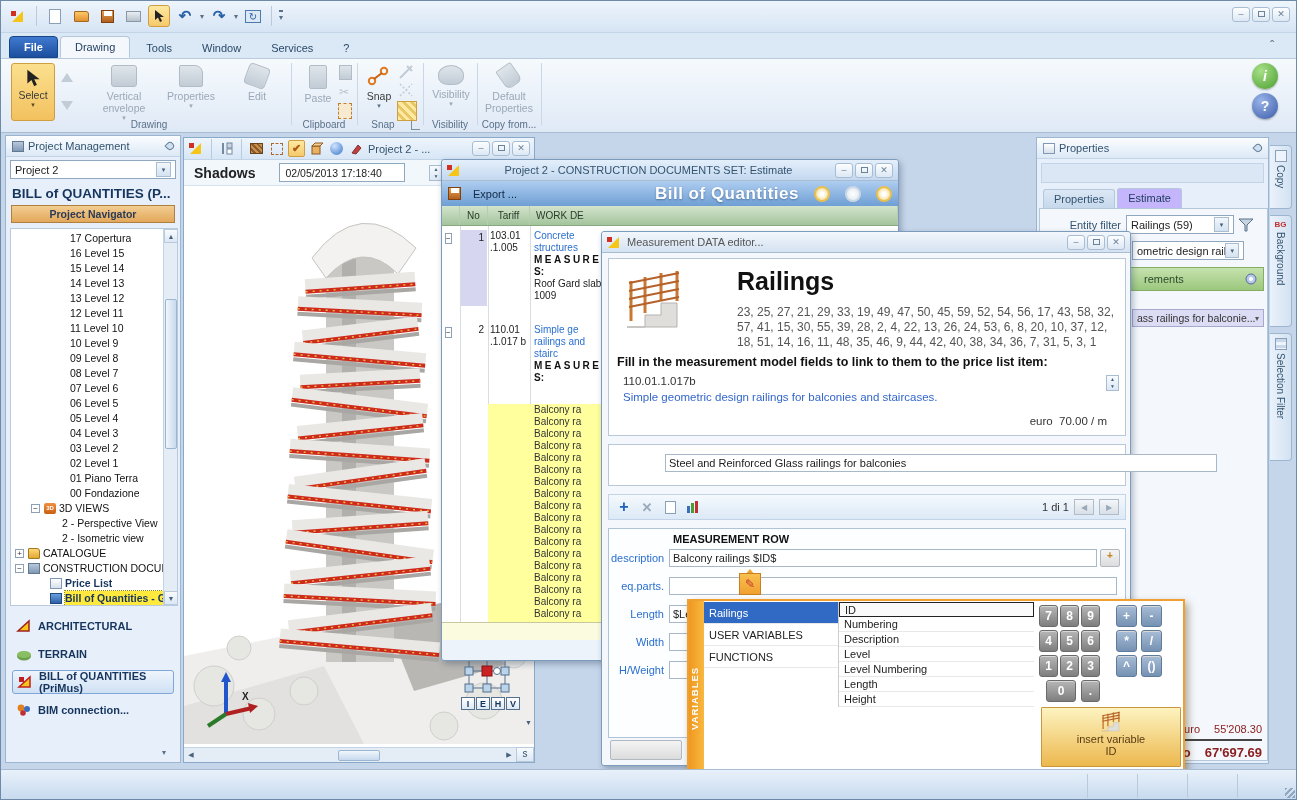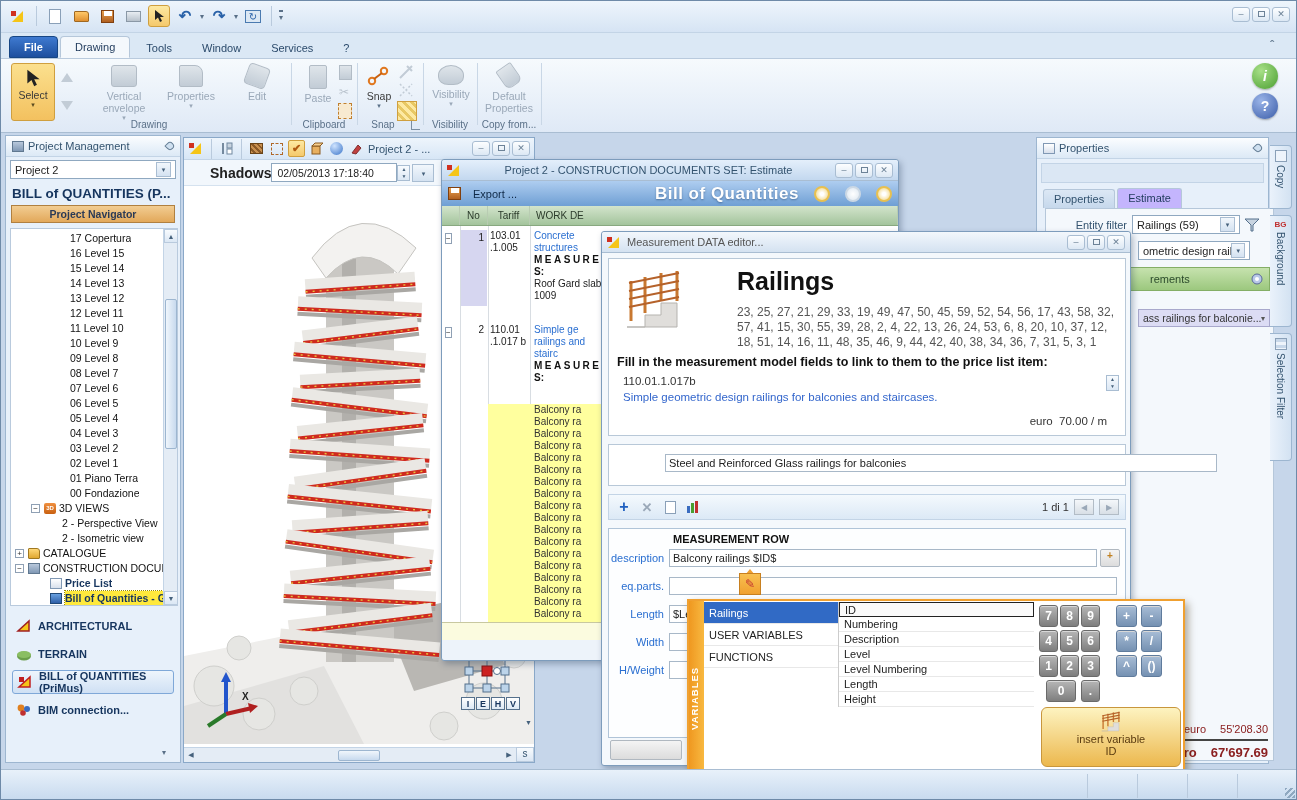--- a/index.html
+++ b/index.html
@@ -59,21 +59,21 @@
 .varrow{width:14px;height:14px;font-size:7px;color:#45617c;text-align:center;line-height:14px;background:linear-gradient(#f8fbfe,#dbe7f4);border:1px solid #b9cadd}
 .vthumb{position:absolute;left:1px;width:12px;background:linear-gradient(90deg,#f0f6fc,#c8daee);border:1px solid #9db6d0;border-radius:2px}
 .navbtn{display:flex;align-items:center;gap:6px;height:24px;margin:4px 6px;padding:0 4px;font-weight:bold;color:#16355e;font-size:11px}
 .navbtn.sel{background:linear-gradient(#eef5fc,#cfe0f4);border:1px solid #7fa8d8;border-radius:3px}
 .nic{width:16px;height:14px;flex:0 0 16px}
 
 .view3d{left:182px;top:136px;width:352px;height:626px;background:#fff;border:1px solid #8aa8c8}
 .v3toolbar{height:22px;background:linear-gradient(#eef5fc,#d7e6f6);border-bottom:1px solid #c3d4e6;display:flex;align-items:center;padding:0 4px;gap:3px}
 .t16{width:17px;height:17px;display:flex;align-items:center;justify-content:center;border-radius:2px}
 .t16.hl{background:linear-gradient(#fde9a2,#f5c96c);border:1px solid #cf9f3f}
-.shadowbar{height:26px;background:#f2f7fc;border-bottom:1px solid #d5e2ef;display:flex;align-items:center;padding:0 26px;gap:0}
+.shadowbar{height:26px;background:#f2f7fc;border-bottom:1px solid #d5e2ef;display:flex;align-items:center;padding:0 10px;gap:24px}
 .datefield{background:#fff;border:1px solid #8fa8c0;height:19px;display:flex;align-items:center;padding:0 5px;font-size:10.5px}
 .spinner{display:flex;flex-direction:column;border:1px solid #a9bdd2;background:linear-gradient(#f8fbfe,#dbe7f4)}
 .spinner span{font-size:5px;line-height:7px;padding:0 3px;color:#45617c}
 .canvas3d{position:relative;height:558px;background:#fff;overflow:hidden}
 .hscroll{position:absolute;left:0;bottom:0;width:332px;height:15px;background:#e4ecf5;border-top:1px solid #c3d4e6;display:flex;align-items:center}
 .hthumb{width:42px;height:11px;margin-left:140px;background:linear-gradient(#f0f6fc,#c8daee);border:1px solid #9db6d0;border-radius:2px}
 .harrow{width:14px;font-size:7px;color:#45617c;text-align:center}
 .sbtn{position:absolute;right:0;bottom:0;width:18px;height:15px;background:linear-gradient(#f8fbfe,#dbe7f4);border:1px solid #b9cadd;text-align:center;font-size:10px;color:#33536f}
 .viewcube{position:absolute;right:14px;bottom:34px;text-align:center}
 .iehv{display:flex;gap:1px;justify-content:center;margin-top:1px}
@@ -118,21 +118,21 @@
 .graybtn{position:absolute;background:linear-gradient(#f4f4f4,#dcdcdc);border:1px solid #b0b8c0;border-radius:2px}
 
 .popup{left:686px;top:598px;width:498px;height:198px;background:#fff;border:2px solid #f0a030;box-shadow:3px 4px 8px rgba(60,40,0,.4)}
 .vband{position:absolute;left:0;top:0;width:15px;height:100%;background:linear-gradient(90deg,#f8b840,#ef9820);color:#fff;font-weight:bold;font-size:9.5px;letter-spacing:1px;writing-mode:vertical-rl;transform:rotate(180deg);text-align:center}
 .vlist{position:absolute;top:1px;font-size:11px}
 .vrow{display:flex;align-items:center;padding:0 5px;border-bottom:1px solid #e8e8e8;white-space:nowrap;overflow:hidden}
 .vrow.sel{background:#316ac5;color:#fff}
 .vrow.focus{border:1px solid #222;background:#fafafa}
 .key{position:absolute;width:19px;height:22px;border-radius:3px;color:#fff;font-weight:bold;font-size:12px;text-align:center;line-height:21px;background:linear-gradient(#b6b6b6,#7e7e7e);border:1px solid #6a6a6a;box-shadow:inset 0 1px 0 #d8d8d8}
 .key.op{background:linear-gradient(#a8bdd6,#7591b2);border-color:#5f7b9c}
-.insertbtn{position:absolute;background:linear-gradient(#fdf3c0,#ecb84e);border:1px solid #c8963c;border-radius:6px;text-align:center;color:#5a3b10;font-size:11px;padding-top:3px}
+.insertbtn{position:absolute;background:linear-gradient(#fdf3c0,#ecb84e);border:1px solid #c8963c;border-radius:1px;text-align:center;color:#5a3b10;font-size:11px;padding-top:3px}
 .formulabtn{position:absolute;background:linear-gradient(#c84335,#8f1f17);border:1px solid #6e1510;border-radius:3px;color:#fff;font-weight:bold;text-align:center;font-size:11px;line-height:20px}
 
 .ptabs{position:absolute;display:flex;align-items:flex-end;height:22px}
 .ptab{padding:3px 10px;border:1px solid #b5c7da;border-bottom:none;border-radius:3px 3px 0 0;background:linear-gradient(#dce8f5,#c6d8ec);color:#33536f;margin-right:2px}
 .ptab.active{background:#c4b5fd;color:#1e395b;position:relative;top:1px;padding-bottom:5px}
 .greenbar{position:absolute;background:linear-gradient(#c6e2ae,#9cc87e);border:1px solid #84ae66;display:flex;align-items:center;color:#2b4a2b;font-size:11px}
 .lavdd{position:absolute;background:#dcdcf4;border:1px solid #a8a8cc;display:flex;align-items:center;padding:0 4px;font-size:10.5px;color:#333}
 .totrow{position:absolute;display:flex;justify-content:flex-end;gap:14px;color:#8b2020;font-size:11px}
 
 .stab{position:absolute;left:0;width:22px;background:linear-gradient(90deg,#eaf2fb,#d3e2f2);border:1px solid #9db6d0;border-left:none;border-radius:0 4px 4px 0;display:flex;flex-direction:column;align-items:center;padding-top:4px;color:#33536f}
@@ -734,21 +734,21 @@
     <div class="phead">
       <span class="ticon ic-price" style="margin-right:4px"></span>
       <span>Properties</span>
       <span class="pin"></span>
     </div>
     <div class="abs" style="left:4px;top:25px;width:223px;height:20px;background:#dbe7f4;border:1px solid #c3d4e6"></div>
     <div class="ptabs" style="left:6px;top:48px">
       <span class="ptab">Properties</span>
       <span class="ptab active">Estimate</span>
     </div>
-    <div class="abs" style="left:8px;top:70px;width:229px;height:553px;background:#f4f8fc;border:1px solid #b5c7da">
+    <div class="abs" style="left:2px;top:70px;width:229px;height:553px;background:#f4f8fc;border:1px solid #b5c7da">
       <div class="field-row" style="left:0;top:6px;width:225px">
         <span style="width:86px;text-align:right;padding-right:5px;color:#33536f">Entity filter</span>
         <span class="dropdown" style="width:108px">
             <span>Railings (59)</span>
             <span class="dd-btn">▾</span>
           </span>
         <svg width="18" height="16" style="margin-left:3px">
             <polygon points="2,2 16,2 10,8 10,14 8,14 8,8" fill="#c8d4e0" stroke="#55708c"></polygon>
           </svg>
       </div>

